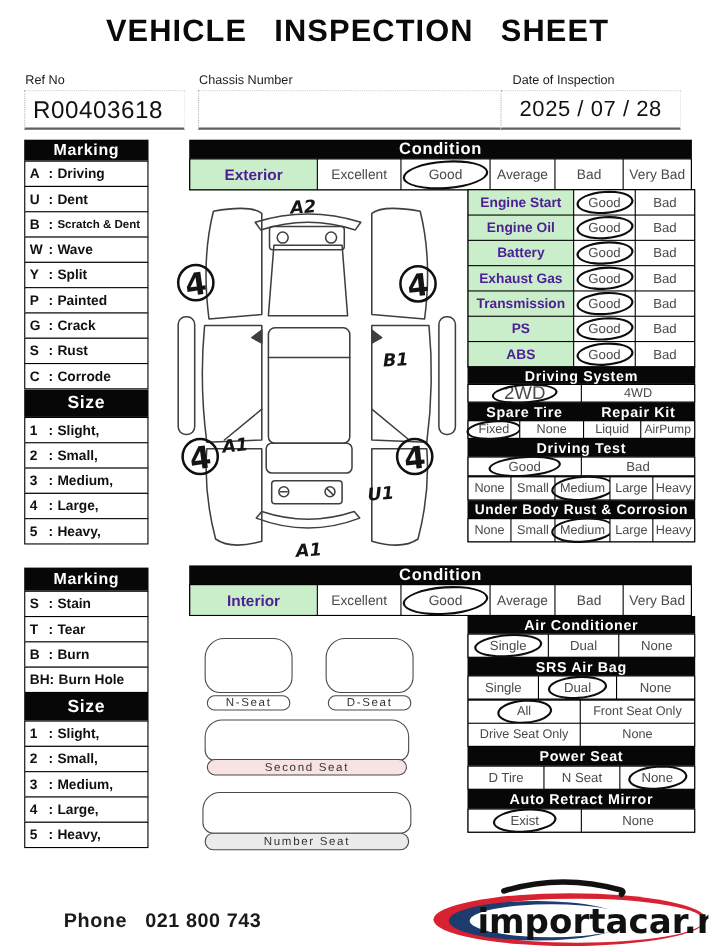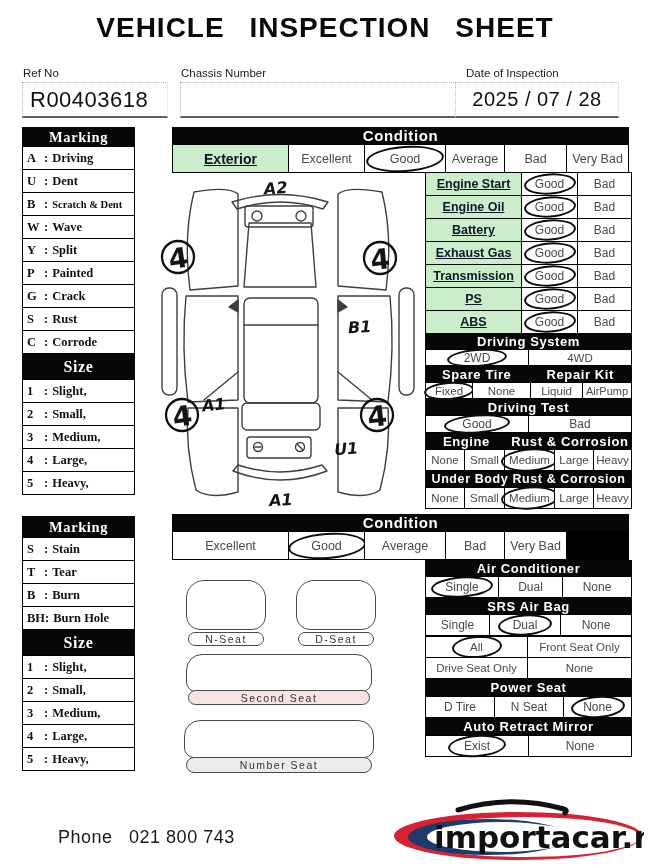--- a/index.html
+++ b/index.html
@@ -12,27 +12,27 @@
   .fbox{position:absolute;height:36px;box-sizing:border-box;background:#fff;
         border-top:1px dotted #b5b5b5;border-left:1px dotted #b5b5b5;border-right:1px dotted #d5d5d5;
         border-bottom:2.5px solid #5f5f5f;display:flex;align-items:center;padding-left:7px;}
   .fval{font-size:22px;color:#111;letter-spacing:0.5px;}
   .fval.date{font-size:20px;}
   .bar{background:#070707;color:#fff;display:flex;align-items:center;justify-content:center;
        font-weight:bold;font-size:13px;letter-spacing:0.6px;box-sizing:border-box;}
   .grid{display:grid;background:#000;border:1px solid #000;gap:1px;box-sizing:border-box;}
   .cell{background:#fff;display:flex;align-items:center;justify-content:center;
         font-size:12px;color:#4a4a4a;position:relative;white-space:nowrap;overflow:visible;}
-  .cell.lab{background:#c9eec9;color:#0f172a;font-weight:bold;font-size:12.5px;text-decoration:underline;}
+  .cell.lab{background:#c9eec9;color:#4c1d95;font-weight:bold;font-size:12.5px;}
   .picked::after{content:"";position:absolute;left:50%;top:50%;
         width:var(--pw,54px);height:var(--ph,18px);
         border:2.5px solid #0d0d0d;border-radius:50%;
         transform:translate(-50%,-50%) rotate(-4deg);pointer-events:none;}
   
-  .legend{position:absolute;width:113px;font-family:Liberation Serif, serif;}
+  .legend{position:absolute;width:113px;}
   .lrow{position:relative;height:24px;margin-top:-1px;border:1px solid #000;background:#fff;
         box-sizing:border-box;display:flex;align-items:center;padding-left:4px;
         font-size:12.5px;font-weight:bold;color:#111;}
   .lc{min-width:17px;}
   .ls{margin:0 4px 0 0;}
   .legend .bar{width:113px;}
   
   .condgrid{grid-auto-rows:27px;width:457px;}
   .condgrid .cell{font-size:12.5px;}
   .condgrid .lab{font-size:14px;}
@@ -41,21 +41,21 @@
   .col .bar{width:207px;}
   .split{display:flex;}
   .split span{flex:1;text-align:center;}
   .split .w40{flex:0 0 40%;}
   .split .w60{flex:0 0 60%;}
   
   .seatback{position:absolute;border:1.4px solid #4a4a4a;background:#fff;box-sizing:border-box;}
   .seatstrip{position:absolute;border:1px solid #4a4a4a;background:#fff;box-sizing:border-box;
              display:flex;align-items:center;justify-content:center;
              font-size:10.5px;color:#333;letter-spacing:1.5px;border-radius:8px;}
-  .footer-phone{position:absolute;font-size:18px;font-weight:400;color:#1a1a1a;letter-spacing:0.5px;}
+  .footer-phone{position:absolute;font-size:18px;font-weight:700;color:#1a1a1a;letter-spacing:0.5px;}
   svg text{font-family:"DejaVu Sans","Liberation Sans",sans-serif;}
 </style>
 </head>
 <body>
 
 <div id="sheet">
 
   <div class="title">VEHICLE INSPECTION SHEET</div>
 
   <div class="flabel" style="left:23px;top:67px">Ref No</div>
@@ -234,41 +234,37 @@
     <div class="cell picked" style="--pw:48px;--ph:17px">Good</div>
     <div class="cell">Bad</div>
     <div class="cell lab">ABS</div>
     <div class="cell picked" style="--pw:48px;--ph:17px">Good</div>
     <div class="cell">Bad</div>
   </div>
 
   <div class="col" style="left:425px;top:333px">
     <div class="bar" style="height:16px">Driving System</div>
     <div class="grid" style="grid-template-columns:1fr 1fr;grid-auto-rows:15px;width:207px">
-      <div class="cell picked" style="--pw:56px;--ph:14px;font-size:12px">2WD</div>
+      <div class="cell picked" style="--pw:56px;--ph:14px;font-size:17px">2WD</div>
       <div class="cell" style="font-size:11.5px">4WD</div>
     </div>
     <div class="bar split" style="height:16px">
       <span>Spare Tire</span>
       <span>Repair Kit</span>
     </div>
     <div class="grid" style="grid-template-columns:46px 57px 51px 1fr;grid-auto-rows:15px;width:207px">
       <div class="cell picked" style="--pw:46px;--ph:14px;font-size:11.5px">Fixed</div>
       <div class="cell" style="font-size:11.5px">None</div>
       <div class="cell" style="font-size:11.5px">Liquid</div>
       <div class="cell" style="font-size:11px">AirPump</div>
     </div>
     <div class="bar" style="height:16px">Driving Test</div>
     <div class="grid" style="grid-template-columns:1fr 1fr;grid-auto-rows:16px;width:207px">
       <div class="cell picked" style="--pw:62px;--ph:15px">Good</div>
       <div class="cell">Bad</div>
-    </div>
-    <div class="bar split" style="height:16px">
-      <span class="w40">Engine</span>
-      <span class="w60">Rust &amp; Corrosion</span>
     </div>
     <div class="grid" style="grid-template-columns:38px 39px 49px 38px 1fr;grid-auto-rows:20px;width:207px">
       <div class="cell" style="font-size:11.5px">None</div>
       <div class="cell" style="font-size:11.5px">Small</div>
       <div class="cell picked" style="--pw:54px;--ph:19px;font-size:11.5px">Medium</div>
       <div class="cell" style="font-size:11.5px">Large</div>
       <div class="cell" style="font-size:11.5px">Heavy</div>
     </div>
     <div class="bar" style="height:16px;font-size:12.5px">Under Body Rust &amp; Corrosion</div>
     <div class="grid" style="grid-template-columns:38px 39px 49px 38px 1fr;grid-auto-rows:20px;width:207px">
@@ -326,20 +322,21 @@
     <div class="lrow">
         <span class="lc">5</span>
         <span class="ls">:</span>
         <span>Heavy,</span>
       </div>
   </div>
 
   <div class="abs" style="left:172px;top:514px">
     <div class="bar" style="width:457px;height:17px;font-size:15px">Condition</div>
     <div class="grid condgrid" style="grid-template-columns:115px 75px 80px 58px 61px 1fr">
+      <div class="cell lab">Interior</div>
       <div class="cell">Excellent</div>
       <div class="cell picked" style="--pw:74px;--ph:22px">Good</div>
       <div class="cell">Average</div>
       <div class="cell">Bad</div>
       <div class="cell">Very Bad</div>
     </div>
   </div>
 
   <div class="abs" style="left:176px;top:570px;width:250px;height:215px">
     <div class="seatback" style="left:10px;top:10px;width:80px;height:50px;border-radius:18px 18px 14px 14px"></div>

